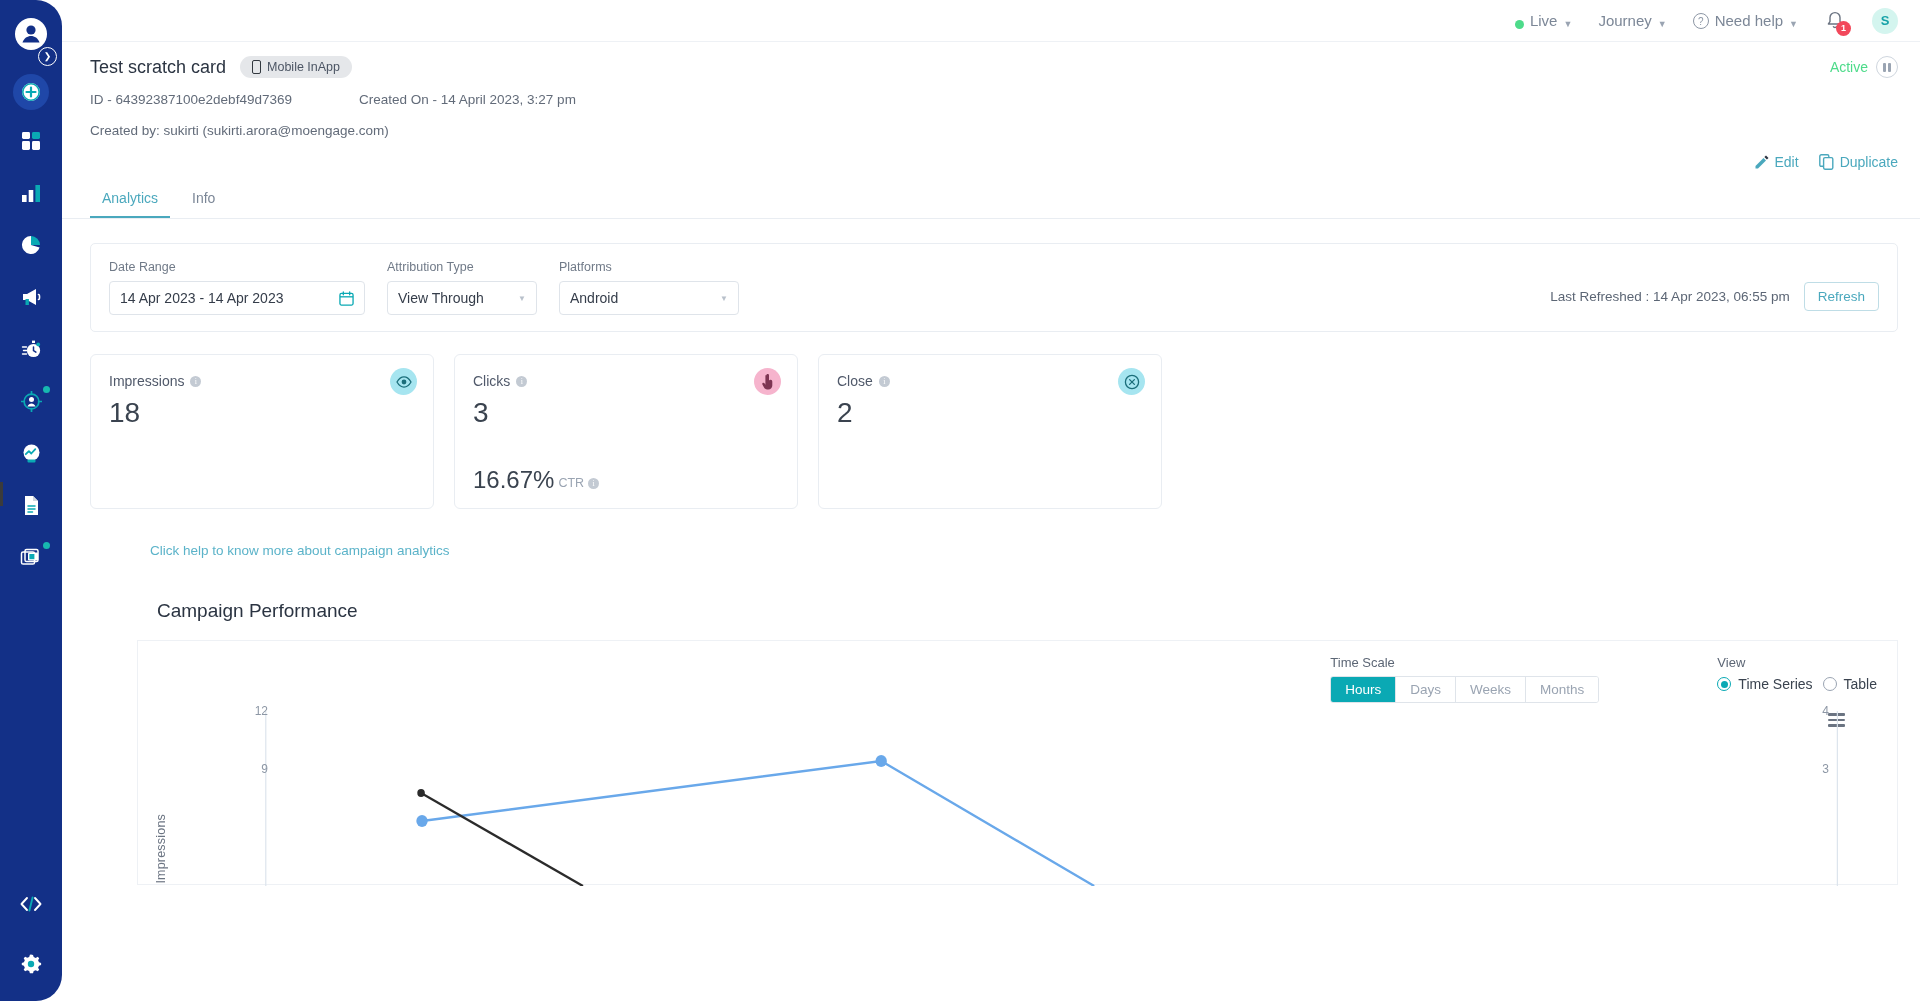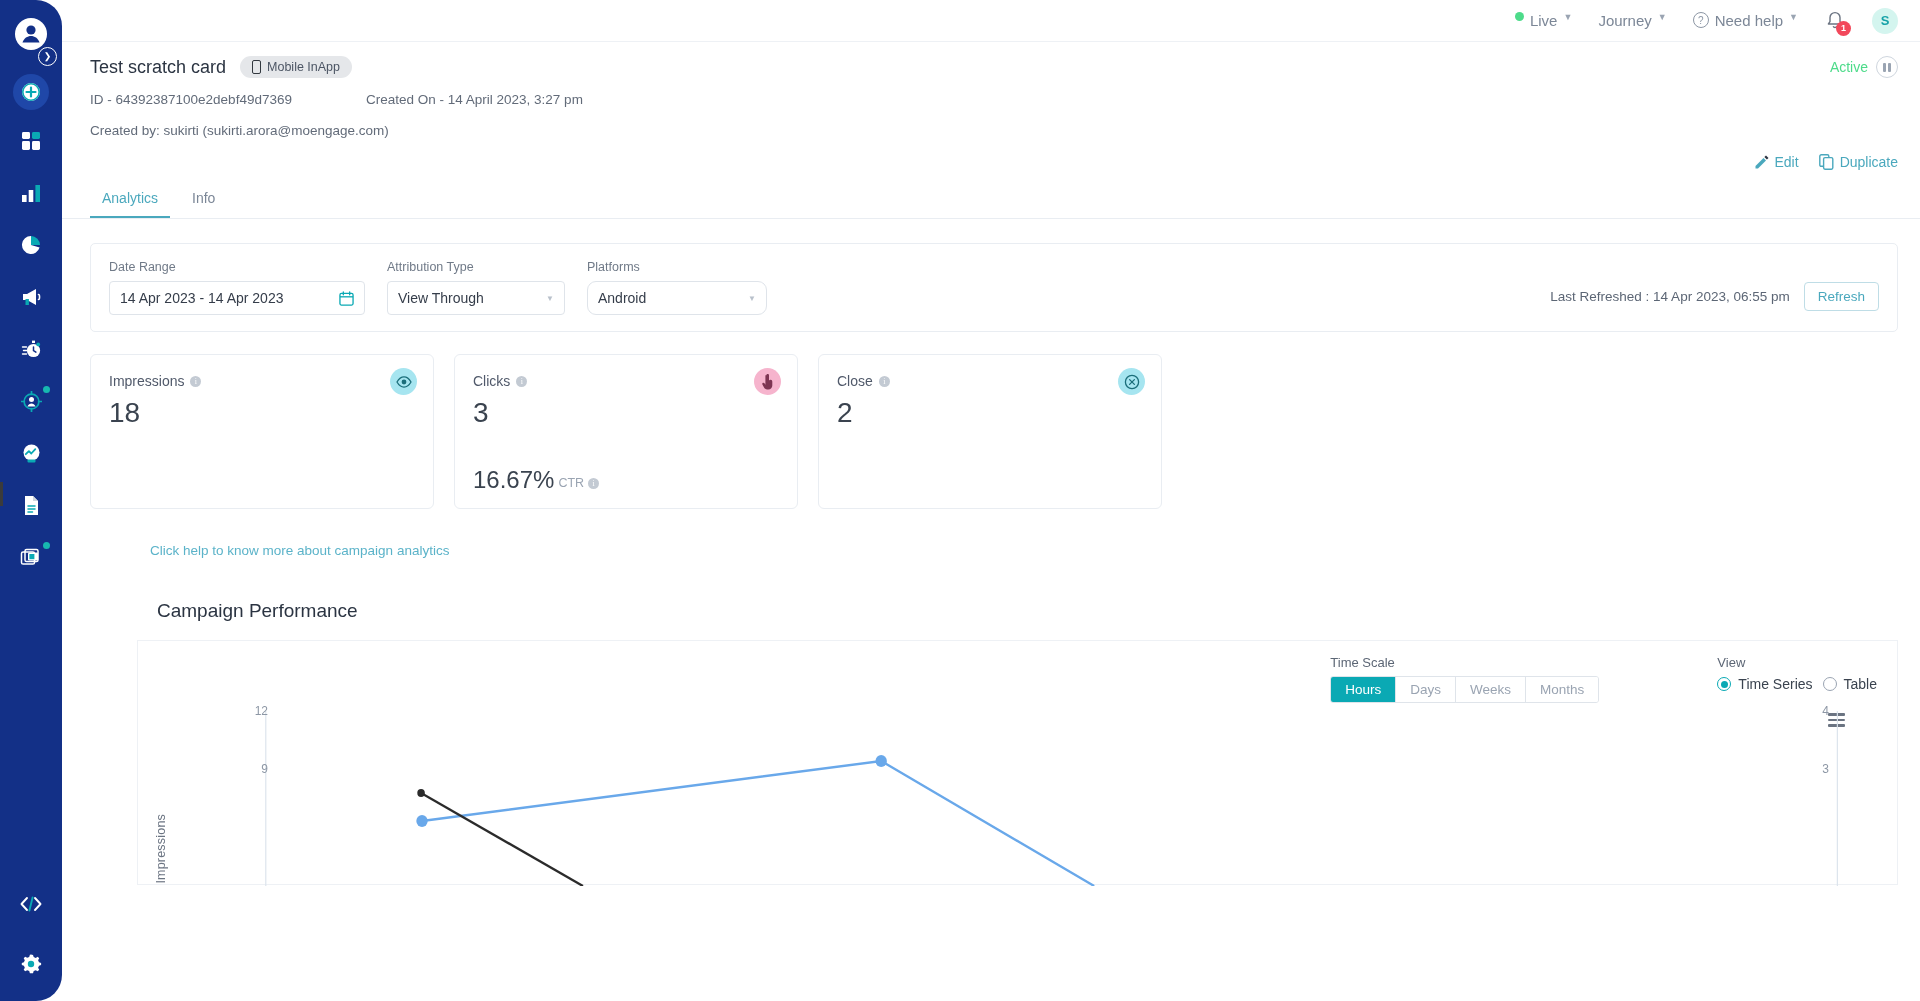--- a/index.html
+++ b/index.html
@@ -49,21 +49,21 @@
 
   
   .main { flex: 1; height: 1001px; overflow: hidden; position: relative; background: #ffffff; }
 
   
   .topnav {
     height: 42px; display: flex; align-items: center; justify-content: flex-end;
     padding-right: 22px; gap: 26px; background: #fff;
     border-bottom: 1px solid #eef1f5;
   }
-  .nav-item { display: flex; align-items: flex-start; gap: 6px; color: #7c8797; font-size: 15px; cursor: pointer; }
+  .nav-item { display: flex; align-items: flex-end; gap: 6px; color: #7c8797; font-size: 15px; cursor: pointer; }
   .live-dot { width: 9px; height: 9px; border-radius: 50%; background: #4ddb8a; }
   .caret { font-size: 9px; color: #9aa4b2; }
   .q-icon { width: 16px; height: 16px; border-radius: 50%; border: 1.4px solid #8d97a5; color:#8d97a5;
             font-size: 10px; display: flex; align-items: center; justify-content: center; }
   .bell-wrap { position: relative; width: 22px; height: 22px; display:flex; align-items:center; justify-content:center; cursor:pointer;}
   .bell-badge {
     position: absolute; right: -5px; bottom: -4px;
     min-width: 15px; height: 15px; padding: 0 3px; border-radius: 8px;
     background: #f2485b; color: #fff; font-size: 9px; font-weight: bold;
     display: flex; align-items: center; justify-content: center;
@@ -84,21 +84,21 @@
     font-size: 12.5px; color: #4c5564;
   }
   .phone-ic { width: 9px; height: 14px; border: 1.5px solid #32383f; border-radius: 2px; }
   .status-wrap { position: absolute; right: 22px; top: 14px; display: flex; align-items: center; gap: 8px; }
   .status-text { color: #4ddb8a; font-size: 14px; }
   .pause-btn {
     width: 22px; height: 22px; border-radius: 50%; border: 1.3px solid #cfd6de;
     display: flex; align-items: center; justify-content: center; gap: 2px; cursor: pointer;
   }
   .pause-btn i { display: block; width: 2.6px; height: 9px; background: #9aa4b2; border-radius: 1px; }
-  .hdr-meta { display: flex; gap: 11px; margin-top: 14px; font-size: 13.5px; color: #626b79; }
+  .hdr-meta { display: flex; gap: 4px; margin-top: 14px; font-size: 13.5px; color: #626b79; }
   .hdr-meta .m1 { width: 265px; }
   .hdr-sub { margin-top: 16px; font-size: 13.5px; color: #626b79; }
   .hdr-actions { display: flex; justify-content: flex-end; gap: 20px; margin-top: 16px; padding-right: 0; }
   .act { display: flex; align-items: center; gap: 6px; color: #4aa8bd; font-size: 14px; cursor: pointer; }
 
   
   .tabs { display: flex; gap: 10px; padding: 0 28px; margin-top: 12px; border-bottom: 1px solid #e9edf2; }
   .tab { padding: 8px 12px 10px; font-size: 14px; color: #7c8797; cursor: pointer; border-bottom: 2.5px solid transparent; }
   .tab.active { color: #4aa8bd; border-bottom-color: #4aa8bd; }
 
@@ -107,22 +107,22 @@
     margin: 24px 22px 0 28px; background: #fff; border: 1px solid #e9edf2; border-radius: 5px;
     padding: 16px 18px; display: flex; align-items: flex-end; gap: 22px; position: relative;
   }
   .field-label { font-size: 12.5px; color: #707a88; margin-bottom: 7px; }
   .field-box {
     height: 34px; border: 1px solid #dfe4ea; border-radius: 4px; background: #fff;
     display: flex; align-items: center; padding: 0 10px; font-size: 14px; color: #353d4a;
     justify-content: space-between; cursor: pointer;
   }
   .f-date { width: 256px; }
-  .f-attr { width: 178px; }
-  .f-plat { width: 180px; border-radius: 9px; }
+  .f-attr { width: 150px; }
+  .f-plat { width: 180px; }
   .cal-ic { width: 15px; height: 15px; }
   .sel-caret { color: #b9c1cb; font-size: 8px; }
   .refresh-zone { margin-left: auto; display: flex; align-items: center; gap: 14px; padding-bottom: 4px; }
   .last-ref { font-size: 13.5px; color: #5c6675; }
   .refresh-btn {
     border: 1px solid #bfdde6; border-radius: 4px; background: #fff;
     color: #4aa8bd; font-size: 13.5px; padding: 6px 13px; cursor: pointer;
   }
 
   

